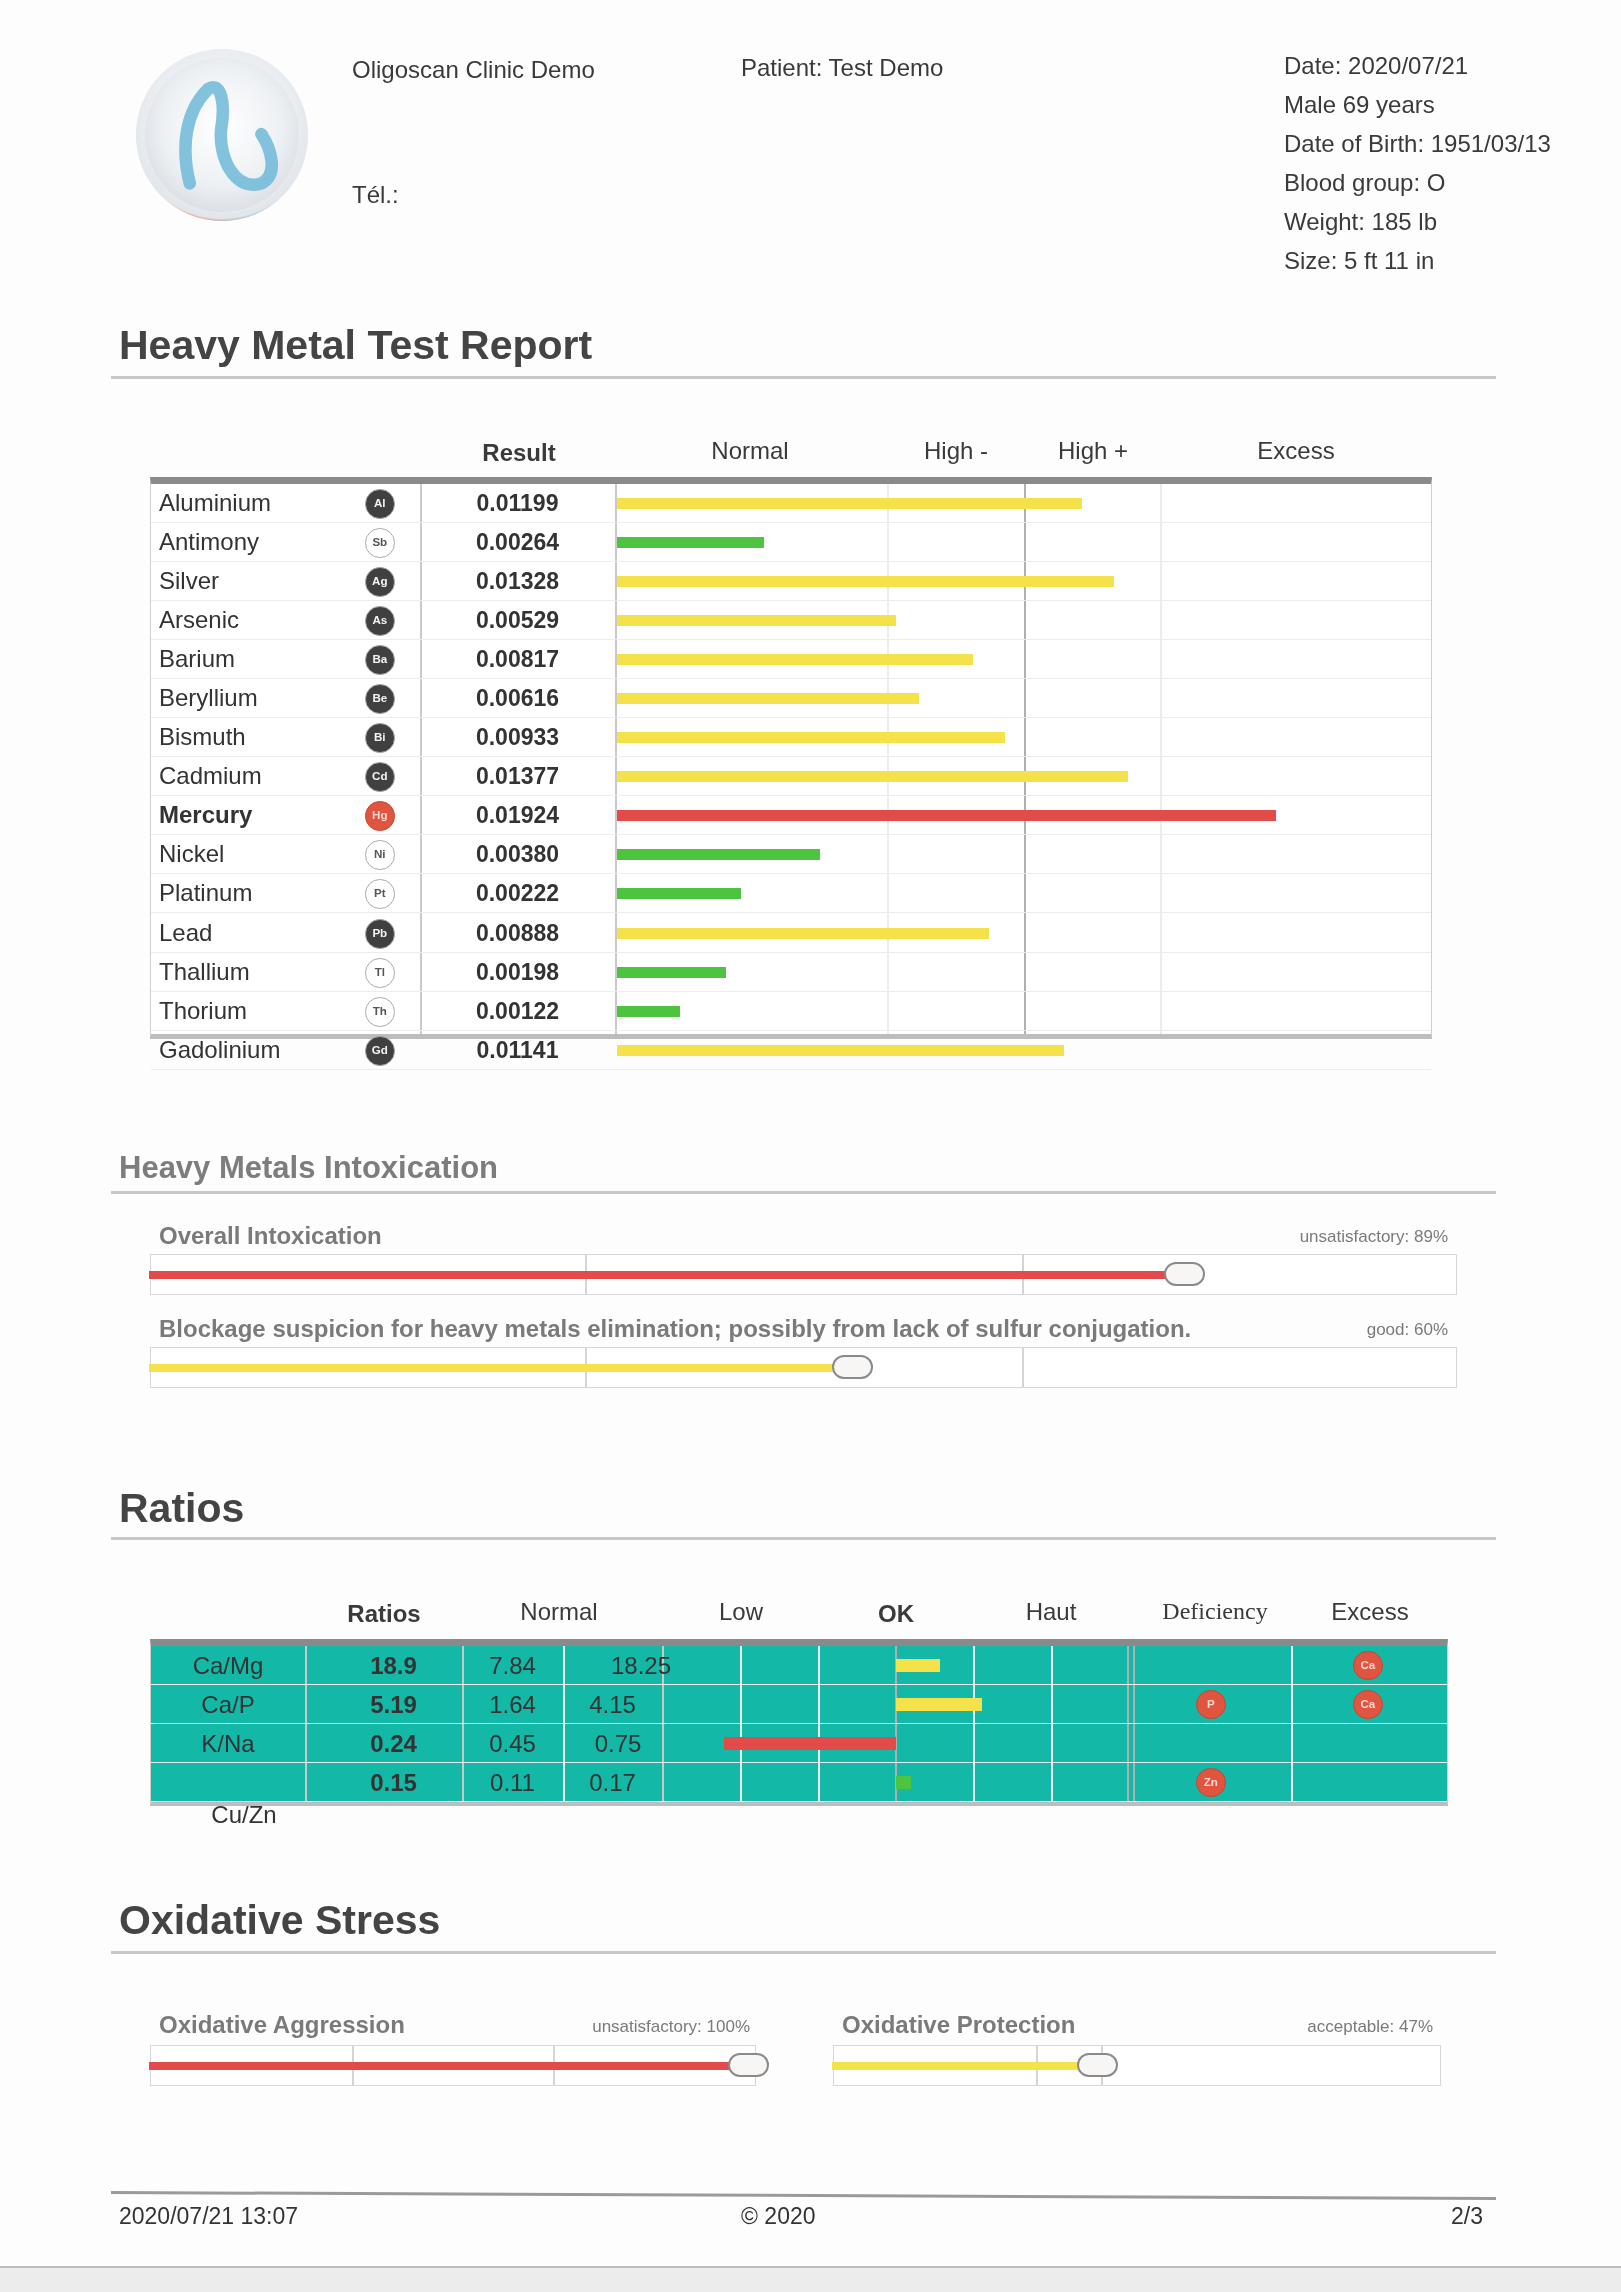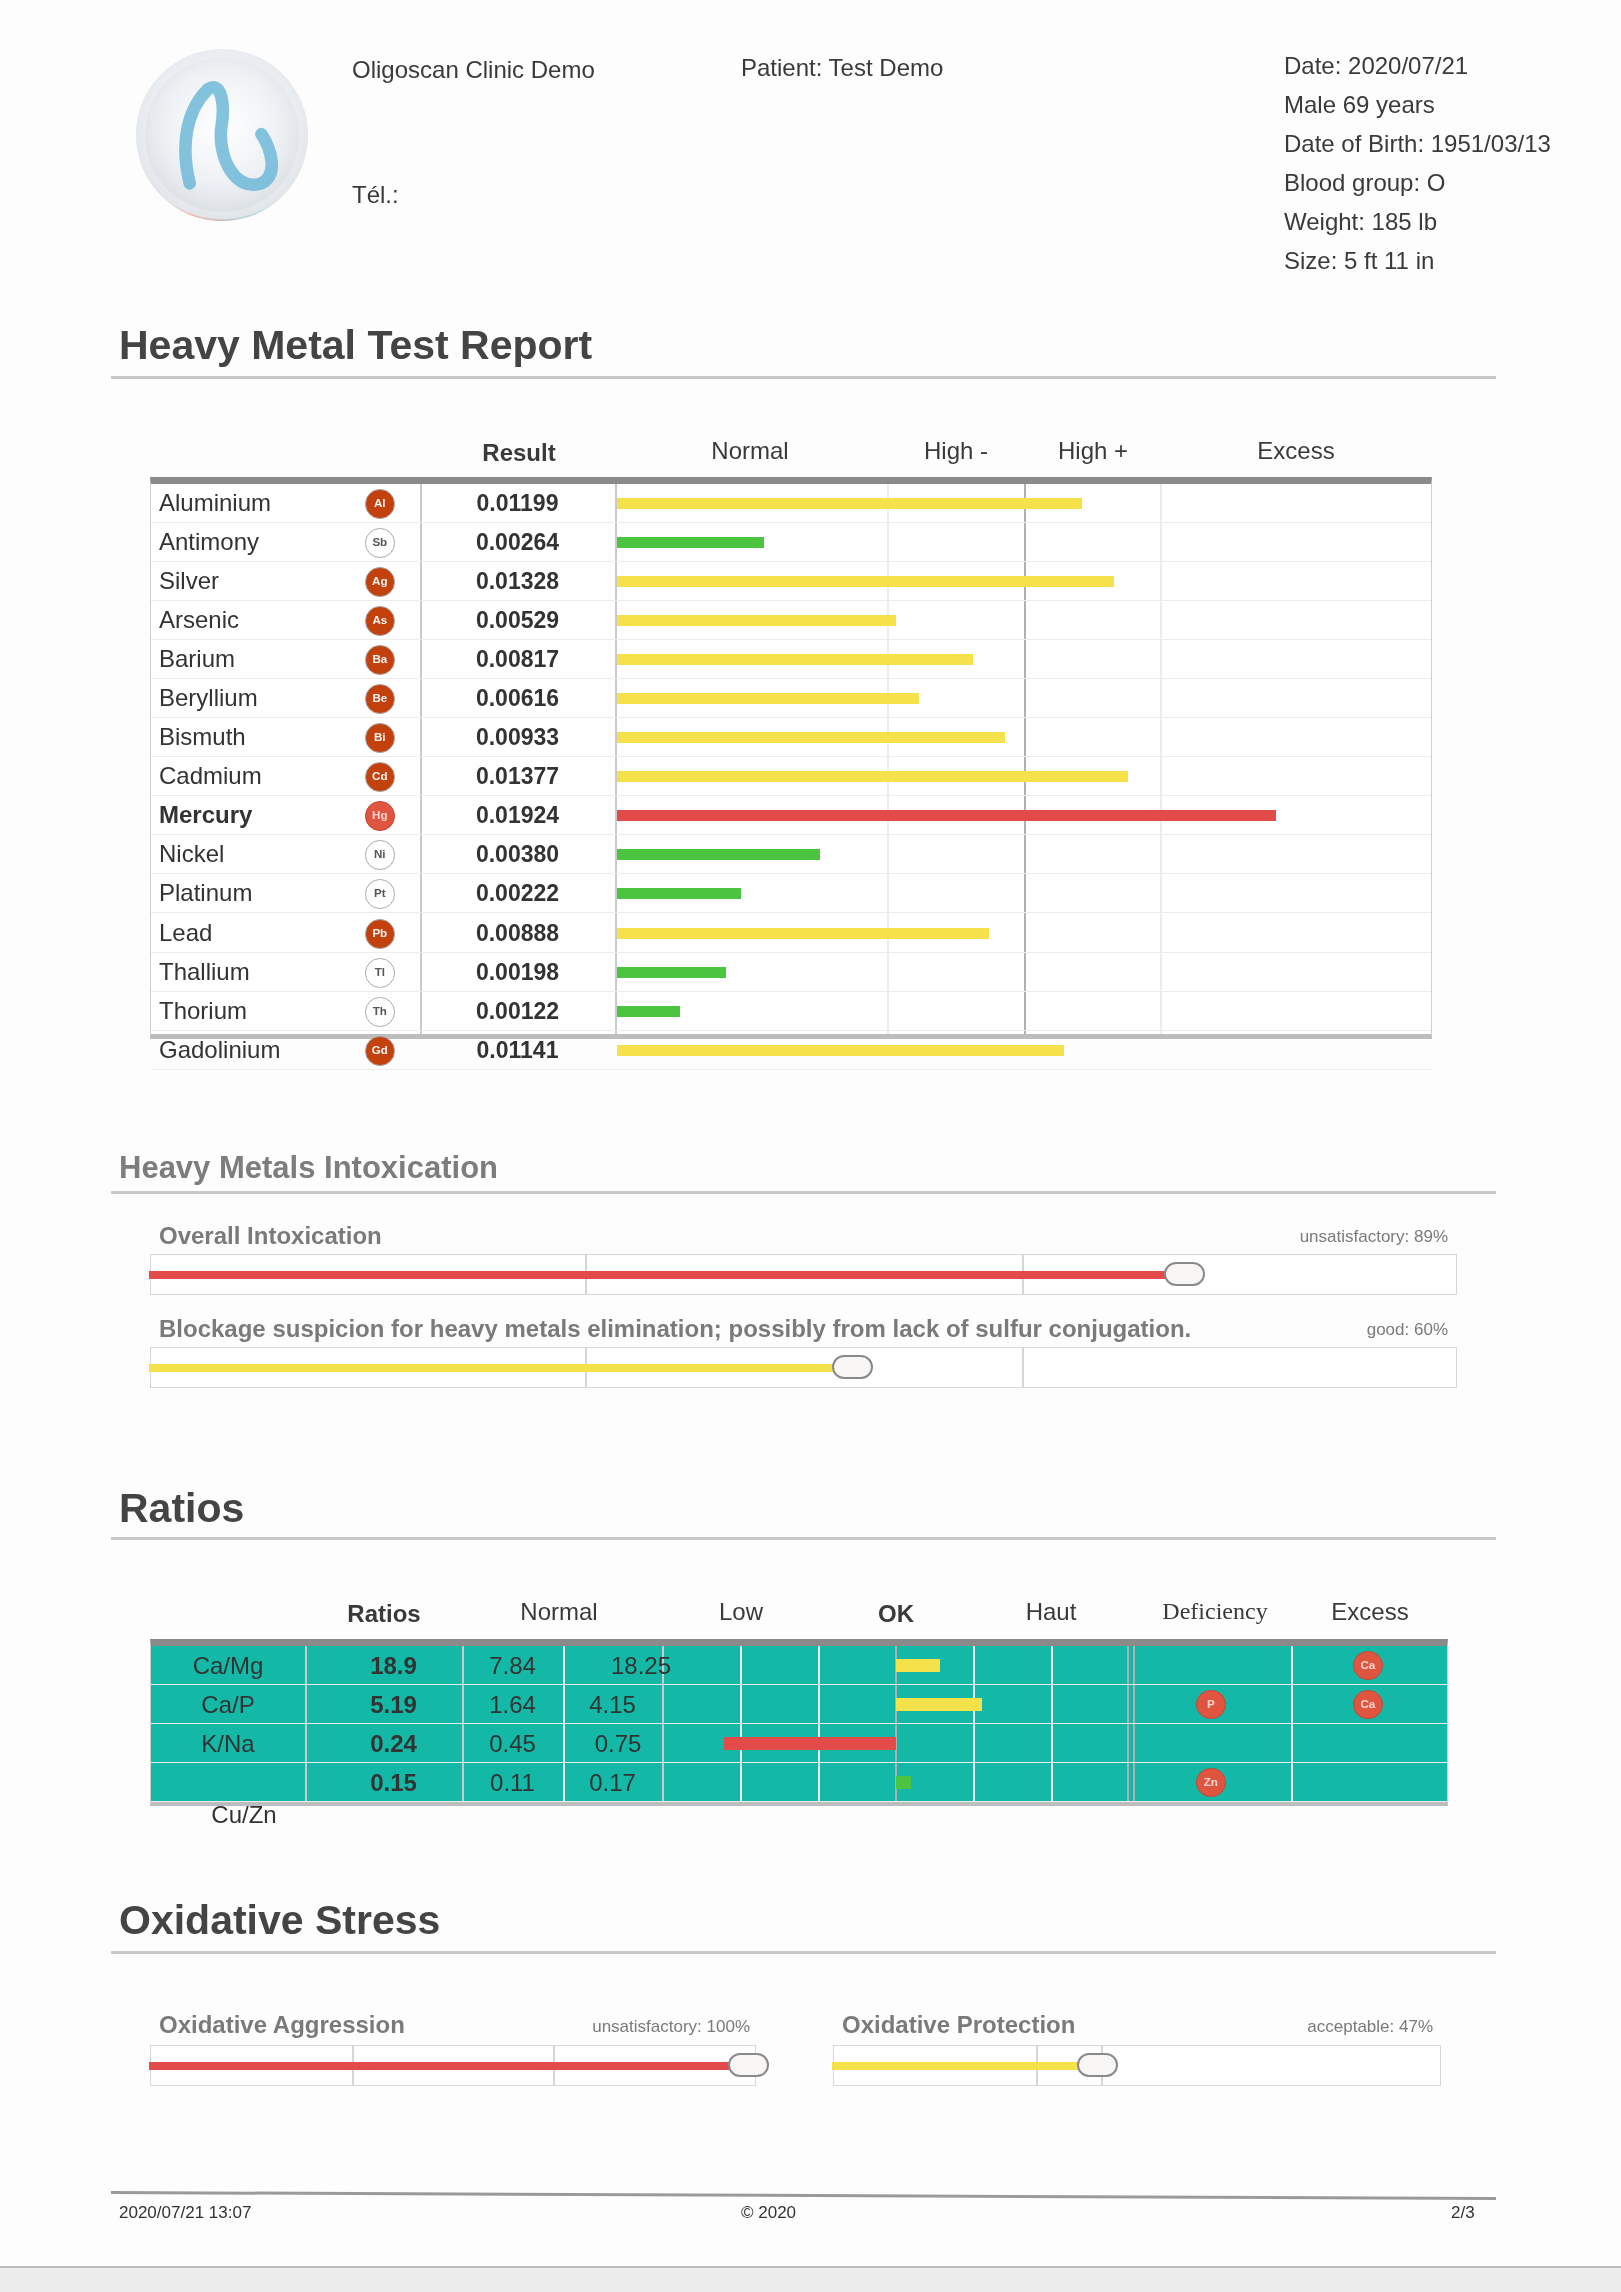--- a/index.html
+++ b/index.html
@@ -16,42 +16,42 @@
   .section-sub { font-size: 31px; font-weight: bold; color: #7d7d7d; left: 119px; }
   .rule { height: 2.7px; background: #c8c8c8; left: 111px; width: 1385px; }
   .col-head { font-size: 24px; color: #3a3a3a; transform: translateX(-50%); white-space: nowrap; }
   .col-head.bold { font-weight: bold; }
   
   .mt-box { left: 150px; top: 477px; width: 1282px; height: 562px; border: 1.8px solid #cfcfcf; border-top: 7.2px solid #8a8a8a; border-bottom: 5.4px solid #bdbdbd; background: #fff; }
   .mt-row { position: absolute; left: 0; width: 100%; height: 39px; border-bottom: 1.8px solid #ececec; }
   .mt-name { position: absolute; left: 8px; top: 5.4px; font-size: 24px; color: #333; }
   .mt-name.bold { font-weight: bold; }
   .sym { position: absolute; left: 214px; top: 5.4px; width: 29.6px; height: 29.6px; border-radius: 50%; font-size: 11.6px; text-align: center; line-height: 26px; font-weight: bold; }
-  .sym.grey { background: #c2410c; color: #f4f4f4; border: 1.8px solid #a9a9a9; }
+  .sym.grey { background: #404040; color: #f4f4f4; border: 1.8px solid #a9a9a9; }
   .sym.white { background: #fff; color: #555; border: 1.8px solid #aaa; }
   .sym.red { background: #e0553f; color: #fbd6cf; border: 1.8px solid #c84431; }
   .mt-val { position: absolute; left: 269px; width: 195px; top: 6.3px; text-align: center; font-size: 23px; font-weight: bold; color: #333; }
   .vline { position: absolute; top: 0; bottom: 0; width: 1.8px; }
   .bar { position: absolute; height: 10.7px; top: 14.3px; }
   
   .slider-label { font-size: 24px; font-weight: bold; color: #7a7a7a; }
   .slider-status { font-size: 17px; color: #7a7a7a; text-align: right; }
   .track { border: 1.8px solid #d7d7d7; background: #fff; height: 41px; }
   .track .fill { position: absolute; left: -1.8px; top: 16px; height: 8px; }
   .track .div { position: absolute; top: 0; bottom: 0; width: 1.8px; background: #d5d5d5; }
   .knob { position: absolute; top: 7.2px; width: 41px; height: 24px; border: 2.7px solid #8a8a8a; border-radius: 12.5px; background: #f8f5f5; }
   
   .rt-box { left: 150px; top: 1639px; width: 1298px; height: 167px; border: 1.8px solid #cfcfcf; border-top: 7.2px solid #8a8a8a; border-bottom: 5.4px solid #bdbdbd; background: #14b8a6; }
   .rt-row { position: absolute; left: 0; width: 100%; height: 39px; border-bottom: 1.8px solid #ececec; }
   .rt-cell { position: absolute; top: 6.3px; font-size: 24px; color: #333; text-align: center; }
   .rt-cell.bold { font-weight: bold; padding-left: 20px; }
   .badge { position: absolute; top: 4.5px; width: 29.6px; height: 29.6px; border-radius: 50%; background: #e0553f; border: 1.8px solid #c84431; color: #fbd6cf; font-size: 11.6px; font-weight: bold; text-align: center; line-height: 26px; }
   .rbar { position: absolute; height: 12.5px; top: 13.4px; }
   .footer-rule { left: 111px; width: 1385px; height: 2.7px; background: #9a9a9a; top: 2191px; transform: rotate(0.25deg); transform-origin: left center; }
-  .footer-text { font-size: 17px; color: #333; top: 2203px; }
+  .footer-text { font-size: 23px; color: #333; top: 2203px; }
   .bottom-band { left: 0; top: 2266px; width: 1621px; height: 27px; background: #ececec; border-top: 2.7px solid #bdbdbd; }
 </style>
 </head>
 <body>
 
 <div class="abs logo">
   <svg width="172" height="172" viewBox="0 0 192 192">
     <path d="M60 150 C 50 110, 55 70, 80 45 C 95 35, 100 60, 95 90 C 92 120, 110 160, 140 150 C 160 140, 150 110, 140 95" fill="none" stroke="#6fb8d8" stroke-width="14" stroke-linecap="round" opacity="0.85"></path>
   </svg>
 </div>

